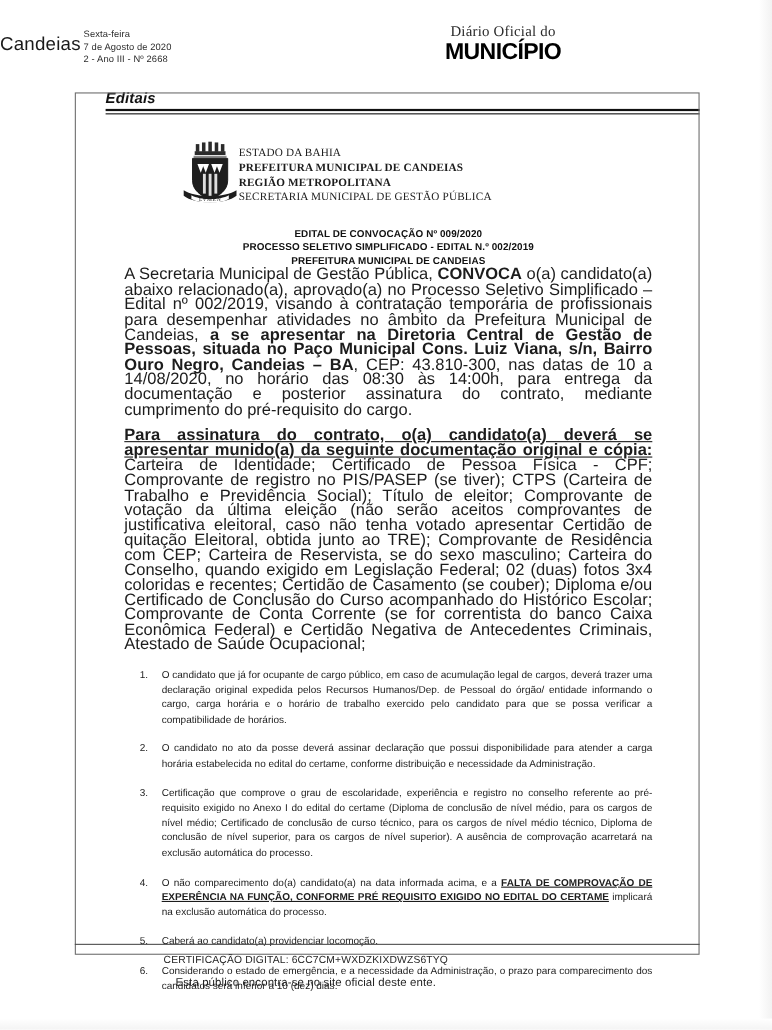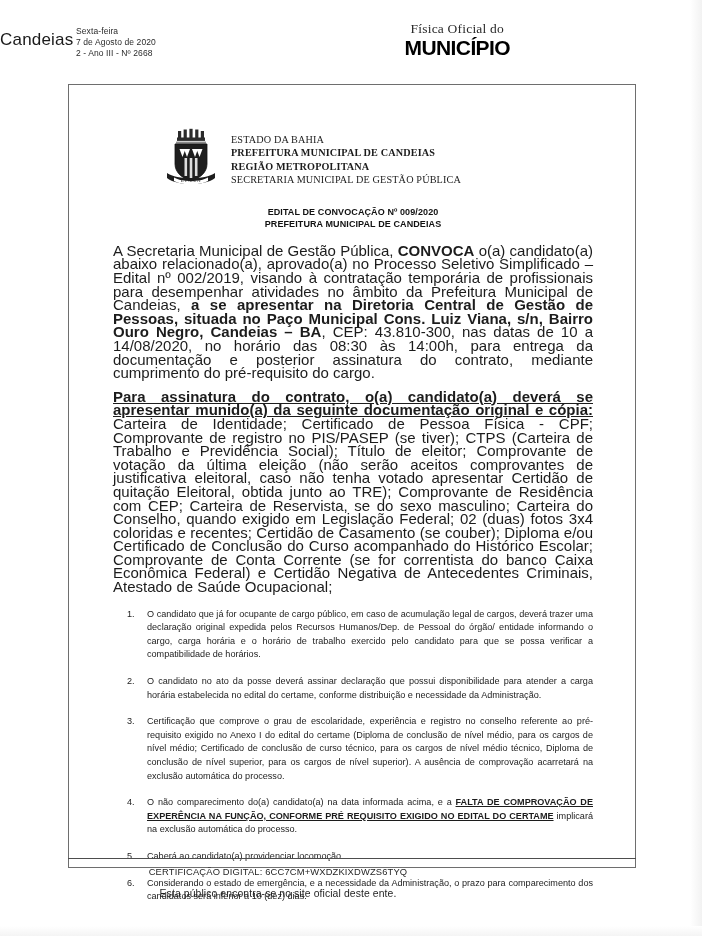--- a/index.html
+++ b/index.html
@@ -110,21 +110,21 @@
   
   .doc {
     position: absolute;
     left: 113px; top: 128px;
     width: 480px;
   }
 
   .org-head {
     display: flex;
     align-items: flex-start;
-    gap: 14px;
+    gap: 0;
     margin-left: 52px;
     margin-bottom: 16px;
   }
   .crest { width: 52px; height: 62px; flex: none; }
   .org-lines {
     font-family: "Liberation Serif", serif;
     font-size: 10.2px;
     line-height: 13.4px;
     color: #1c1c1c;
     letter-spacing: 0.15px;
@@ -132,21 +132,20 @@
   }
   .org-lines .b { font-weight: bold; }
 
   .edital-title {
     text-align: center;
     font-size: 9px;
     font-weight: bold;
     line-height: 12.4px;
     color: #111;
     letter-spacing: 0.1px;
-    margin-bottom: 13px;
   }
 
   p.body-par {
     font-size: 15px;
     line-height: 13.6px;
     text-align: justify;
     color: #1c1c1c;
     margin: 0 0 10px 0;
   }
   .b  { font-weight: bold; }
@@ -208,25 +207,29 @@
 <div class="page">
 
   <div class="masthead">
     <div class="masthead-date">
       <div>Sexta-feira</div>
       <div>7 de Agosto de 2020</div>
       <div>2 - Ano III - Nº 2668</div>
     </div>
     <div class="masthead-city">Candeias</div>
     <div class="masthead-logo">
-      <div class="logo-line1">Física Oficial do</div>
+      <div class="logo-line1">Diário Oficial do</div>
       <div class="logo-line2">MUNICÍPIO</div>
     </div>
   </div>
 
+  <div class="section-bar">
+    <div class="section-title">Editais</div>
+    <div class="section-rule"></div>
+  </div>
 
   <div class="doc-frame"></div>
 
   <div class="doc">
 
     <div class="org-head">
       <svg class="crest" viewBox="0 0 52 62" aria-hidden="true">
 
         <g fill="#2b2b2b">
           <rect x="13" y="3" width="3.2" height="7"></rect>
@@ -258,20 +261,21 @@
       <div class="org-lines">
         <div>ESTADO DA BAHIA</div>
         <div class="b">PREFEITURA MUNICIPAL DE CANDEIAS</div>
         <div class="b">REGIÃO METROPOLITANA</div>
         <div>SECRETARIA MUNICIPAL DE GESTÃO PÚBLICA</div>
       </div>
     </div>
 
     <div class="edital-title">
       <div>EDITAL DE CONVOCAÇÃO Nº 009/2020</div>
+      <div>PROCESSO SELETIVO SIMPLIFICADO - EDITAL N.º 002/2019</div>
       <div>PREFEITURA MUNICIPAL DE CANDEIAS</div>
     </div>
 
     <p class="body-par"><span>A Secretaria Municipal de Gestão Pública, </span><span class="b">CONVOCA</span><span> o(a) candidato(a) abaixo relacionado(a), aprovado(a) no Processo Seletivo Simplificado – Edital nº 002/2019, visando à contratação temporária de profissionais para desempenhar atividades no âmbito da Prefeitura Municipal de Candeias, </span><span class="b">a se apresentar na Diretoria Central de Gestão de Pessoas, situada no Paço Municipal Cons. Luiz Viana, s/n, Bairro Ouro Negro, Candeias – BA</span><span>, CEP: 43.810-300, nas datas de 10 a 14/08/2020, no horário das 08:30 às 14:00h, para entrega da documentação e posterior assinatura do contrato, mediante cumprimento do pré-requisito do cargo.</span></p>
 
     <p class="body-par"><span class="bu">Para assinatura do contrato, o(a) candidato(a) deverá se apresentar munido(a) da seguinte documentação original e cópia:</span><span> Carteira de Identidade; Certificado de Pessoa Física - CPF; Comprovante de registro no PIS/PASEP (se tiver); CTPS (Carteira de Trabalho e Previdência Social); Título de eleitor; Comprovante de votação da última eleição (não serão aceitos comprovantes de justificativa eleitoral, caso não tenha votado apresentar Certidão de quitação Eleitoral, obtida junto ao TRE); Comprovante de Residência com CEP; Carteira de Reservista, se do sexo masculino; Carteira do Conselho, quando exigido em Legislação Federal; 02 (duas) fotos 3x4 coloridas e recentes; Certidão de Casamento (se couber); Diploma e/ou Certificado de Conclusão do Curso acompanhado do Histórico Escolar; Comprovante de Conta Corrente (se for correntista do banco Caixa Econômica Federal) e Certidão Negativa de Antecedentes Criminais, Atestado de Saúde Ocupacional;</span></p>
 
     <ol class="items">
       <li><span>O candidato que já for ocupante de cargo público, em caso de acumulação legal de cargos, deverá trazer uma declaração original expedida pelos Recursos Humanos/Dep. de Pessoal do órgão/ entidade informando o cargo, carga horária e o horário de trabalho exercido pelo candidato para que se possa verificar a compatibilidade de horários.</span></li>
       <li><span>O candidato no ato da posse deverá assinar declaração que possui disponibilidade para atender a carga horária estabelecida no edital do certame, conforme distribuição e necessidade da Administração.</span></li>

